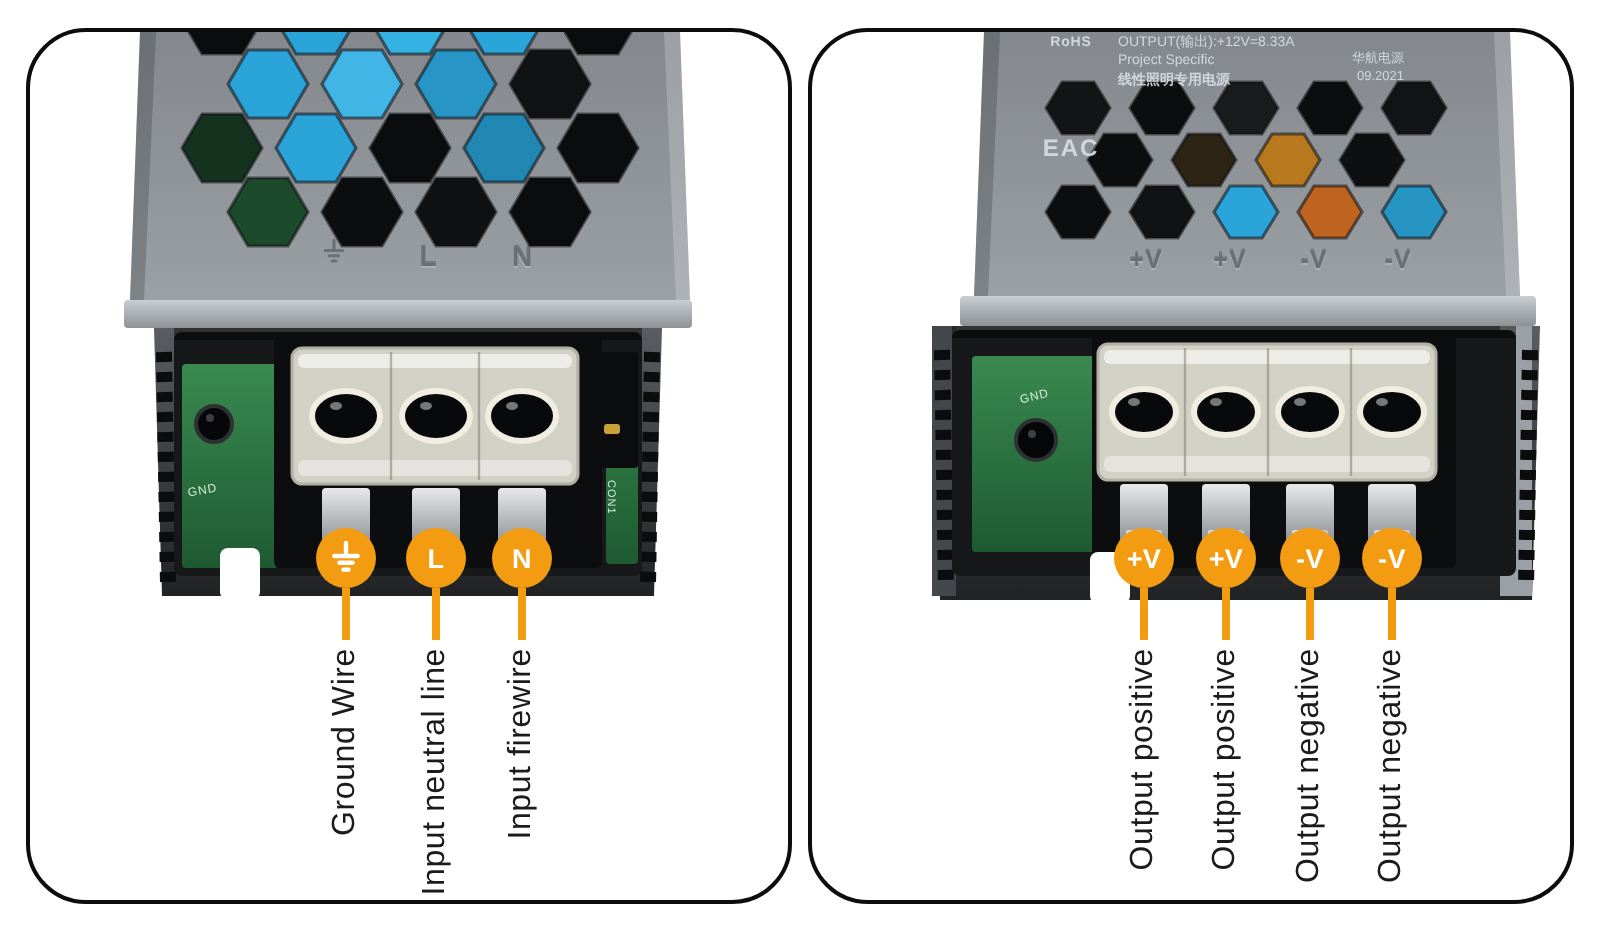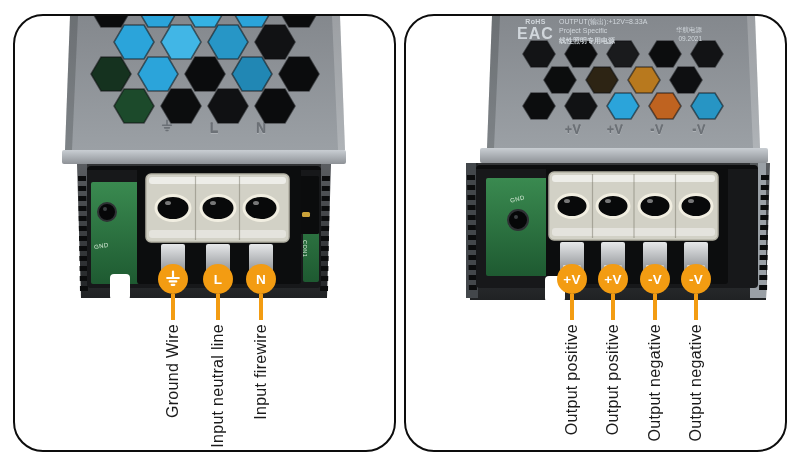--- a/index.html
+++ b/index.html
@@ -19,21 +19,21 @@
   .engraved-l{left:140px;top:103px;width:118px;font-size:14px;}
   .engraved-l span{width:24px;}
   .engraved-r{left:154px;top:107px;width:152px;font-size:12.5px;letter-spacing:.5px;}
   .engraved-r span{width:26px;}
 
   
   .print{position:absolute;left:112px;top:2px;width:184px;display:flex;gap:6px;
          color:#d5dbe0;opacity:.95;line-height:1.2;}
   .p1{display:flex;flex-direction:column;align-items:center;width:35px;}
   .p-rohs{font-size:7px;font-weight:bold;letter-spacing:.4px;}
-  .p-eac{font-size:16px;font-weight:900;letter-spacing:1px;line-height:1.05;}
+  .p-eac{font-size:12px;font-weight:900;letter-spacing:1px;line-height:1.05;margin-top:42px;}
   .p2{flex:1;display:flex;flex-direction:column;gap:1px;font-size:7px;}
   .p2 .cn{font-weight:bold;}
   .p3{display:flex;flex-direction:column;align-items:flex-end;padding-top:8px;font-size:6.5px;gap:1.5px;}
 
   
   .pcb-label{position:absolute;color:#d8ecd9;font-size:6px;letter-spacing:.5px;}
   .gnd-l{left:79px;top:227px;transform:rotate(-10deg);}
   .con1-l{left:287px;top:224px;writing-mode:vertical-rl;font-size:5.5px;}
   .gnd-r{left:104px;top:180px;transform:rotate(-14deg);}
 

